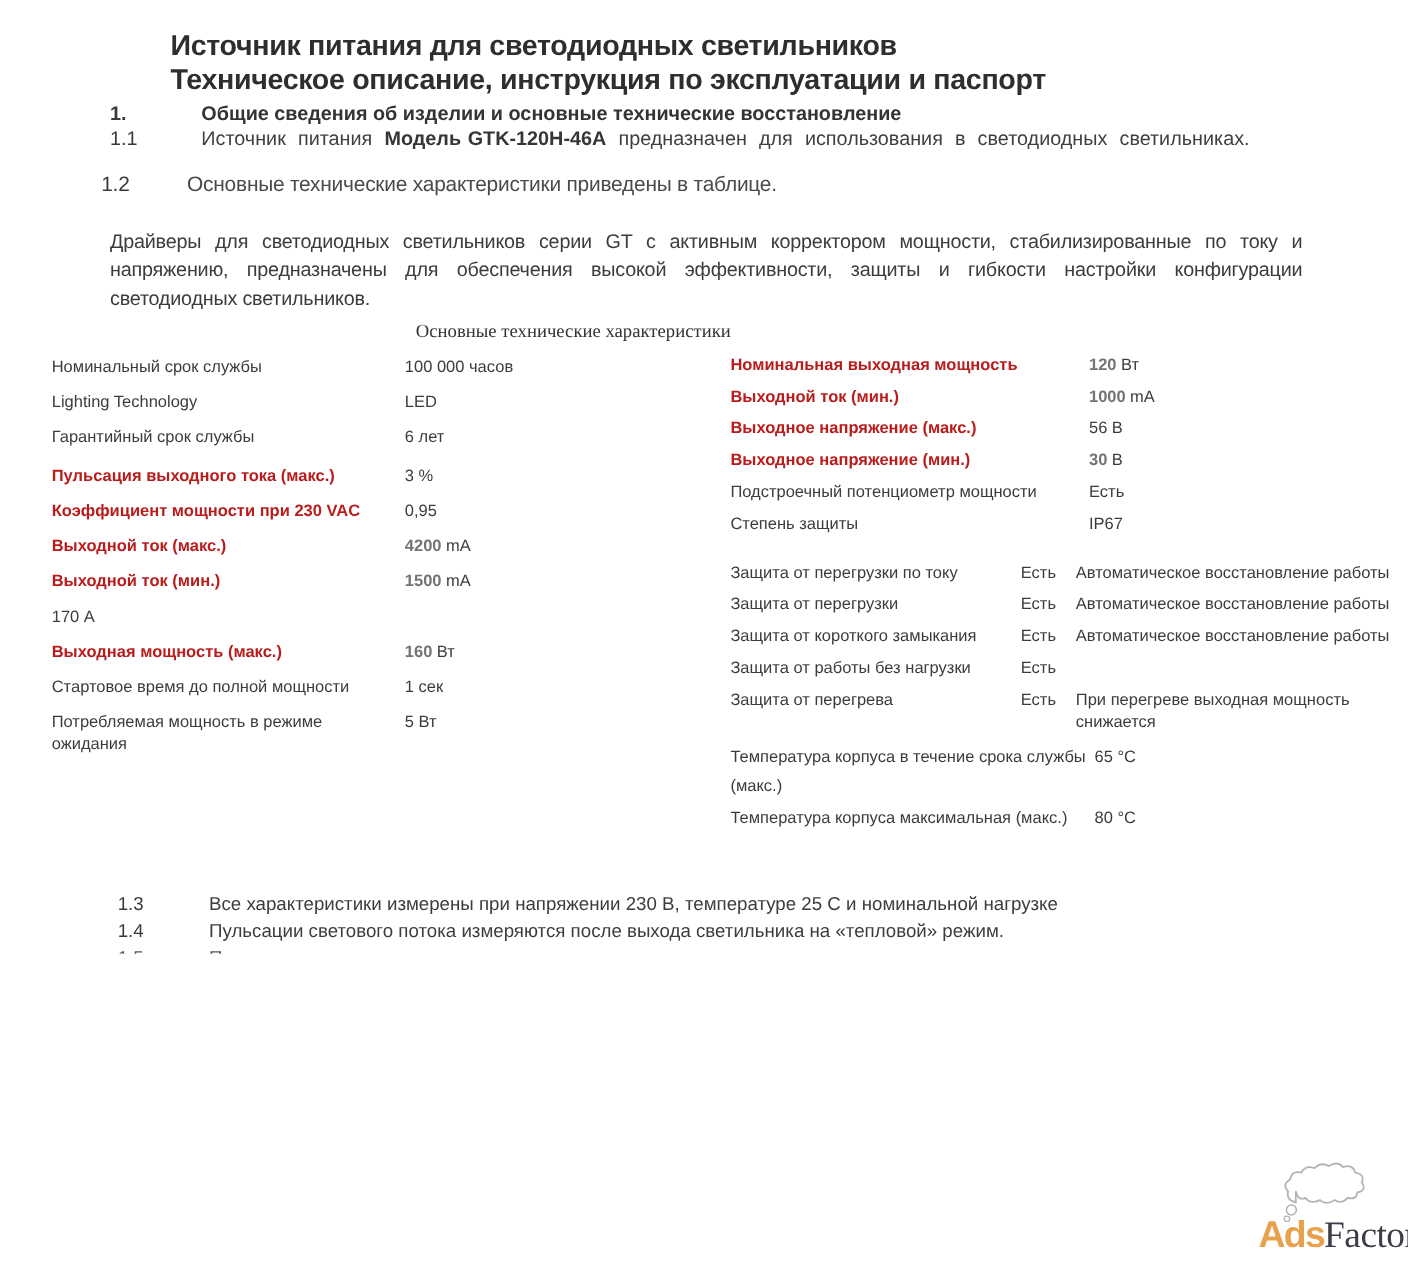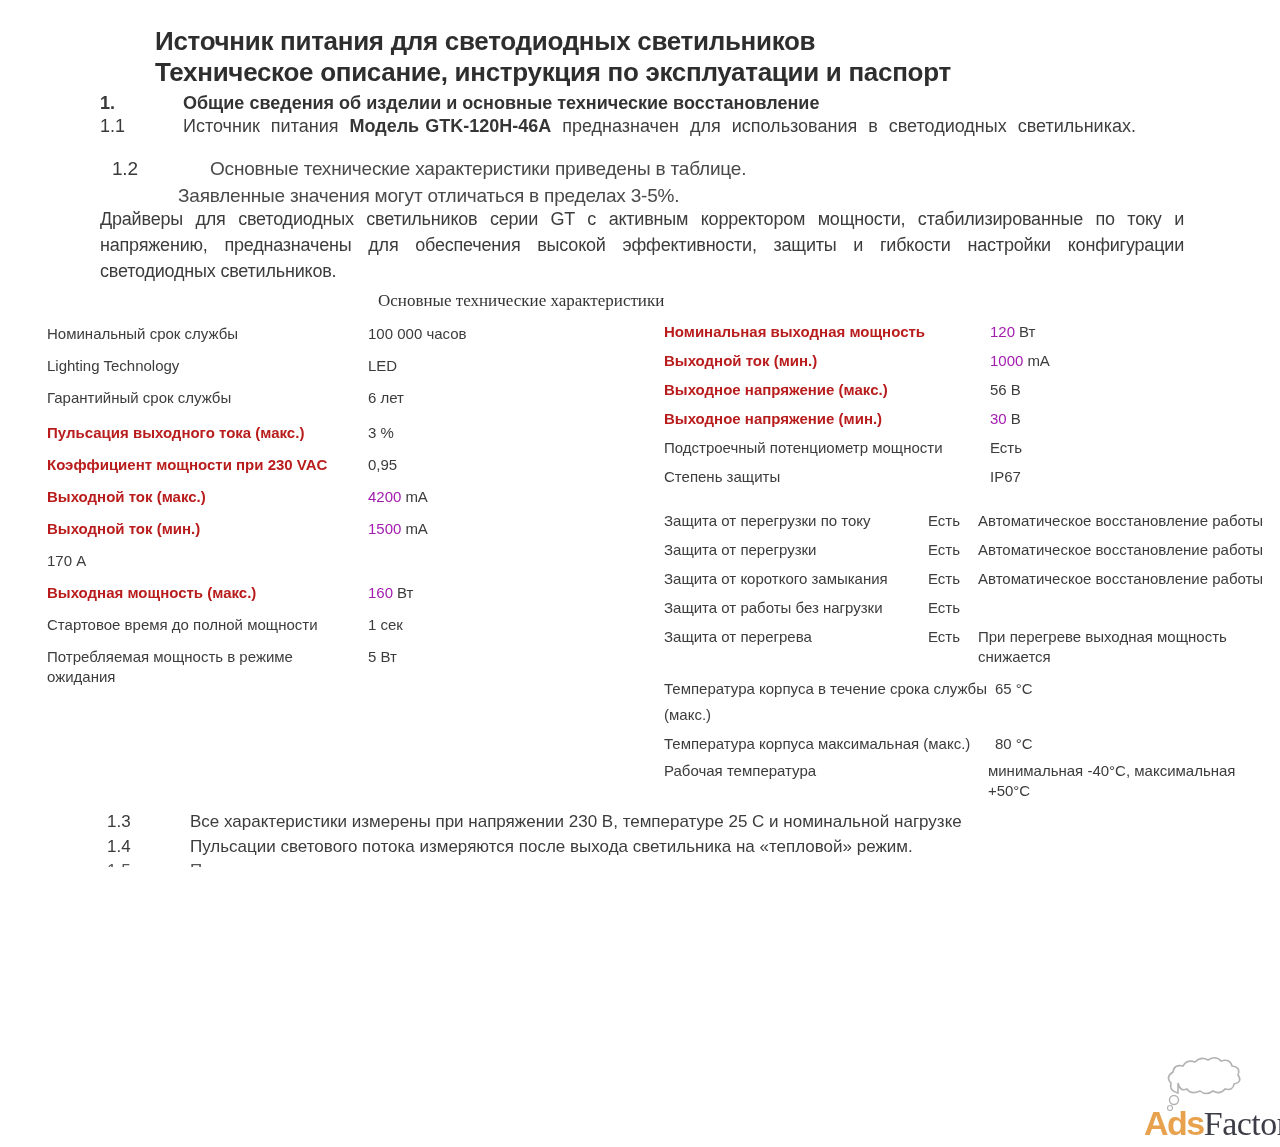--- a/index.html
+++ b/index.html
@@ -34,21 +34,21 @@
   .clause .txt { flex: 1 1 auto; }
 
   .clause-1 { left: 100px; top: 93px; width: 1080px; font-size: 18px; font-weight: bold; color: #333; }
   .clause-1 .num { width: 83px; }
 
   .clause-1-1 { left: 100px; top: 116px; width: 1128px; font-size: 18px; color: #3f3f3f; }
   .clause-1-1 .num { width: 83px; }
   .clause-1-1 .txt { word-spacing: 6px; }
   .clause-1-1 .model { font-weight: bold; color: #363636; word-spacing: 1px; }
 
-  .clause-1-2 { left: 112px; top: 158px; width: 1000px; font-size: 19px; color: #4a4a4a; letter-spacing: -0.2px; gap: 20px; }
+  .clause-1-2 { left: 92px; top: 158px; width: 1000px; font-size: 19px; color: #4a4a4a; letter-spacing: -0.2px; }
   .clause-1-2 .num { width: 78px; }
 
   .sub-note { position: absolute; left: 178px; top: 185px; font-size: 19px; color: #4a4a4a; letter-spacing: -0.2px; }
 
   .intro-par {
     position: absolute;
     left: 100px; top: 206px;
     width: 1084px;
     font-size: 18px;
     line-height: 26px;
@@ -70,21 +70,21 @@
   .tcol-left  { left: 47px;  top: 324px; width: 600px; }
   .tcol-right { left: 664px; top: 322px; width: 616px; }
 
   .lrow, .rrow, .prow { display: flex; line-height: 20px; }
   .lrow { margin-bottom: 12px; }
   .lrow:nth-of-type(4) { margin-top: 15px; }
   .lrow .lab { width: 321px; padding-right: 6px; }
   .rrow { margin-bottom: 9px; }
   .rrow .lab { width: 326px; padding-right: 6px; }
   .lab.bold { font-weight: bold; color: #b91c1c; }
-  .val.bold { font-weight: normal; color: #a21caf; }
+  .val.bold { font-weight: bold; color: #737373; }
   .unit { margin-left: 4px; }
 
   .protections { margin-top: 24px; }
   .prow { margin-bottom: 9px; justify-content: space-between; }
   .prow .lab { width: 264px; padding-right: 6px; }
   .prow .status { width: 50px; }
   .prow .note { flex: 1; }
 
   .temp-block { margin-top: 12px; }
   .temp-row { display: flex; line-height: 20px; }
@@ -154,21 +154,20 @@
 
   <div class="clause clause-1-1">
     <span class="num">1.1</span>
     <span class="txt"><span>Источник питания </span><span class="model">Модель GTK-120H-46A</span><span> предназначен для использования в светодиодных светильниках.</span></span>
   </div>
 
   <div class="clause clause-1-2">
     <span class="num">1.2</span>
     <span class="txt">Основные технические характеристики приведены в таблице.</span>
   </div>
-  <div class="sub-note">Заявленные значения могут отличаться в пределах 3-5%.</div>
 
   <div class="intro-par">Драйверы для светодиодных светильников серии GT с активным корректором мощности, стабилизированные по току и напряжению, предназначены для обеспечения высокой эффективности, защиты и гибкости настройки конфигурации светодиодных светильников.</div>
 
   <div class="table-heading">Основные технические характеристики</div>
 
   <div class="tcol tcol-left">
 
       <div class="lrow">
         <span class="lab">Номинальный срок службы</span>
         <span class="valwrap"><span class="val">100 000 часов</span><span class="unit"></span></span>
@@ -296,24 +295,20 @@
       <div class="temp-row">
         <span class="lab">Температура корпуса в течение срока службы</span>
         <span class="valwrap">65 °C</span>
       </div>
       <div class="temp-row temp-row-2">
         <span class="lab">(макс.)</span>
       </div>
       <div class="temp-row temp-row-3">
         <span class="lab">Температура корпуса максимальная (макс.)</span>
         <span class="valwrap">80 °C</span>
-      </div>
-      <div class="temp-row temp-row-4">
-        <span class="lab">Рабочая температура</span>
-        <span class="note">минимальная -40°C, максимальная +50°C</span>
       </div>
     </div>
 
   </div>
 
   <div class="clause clause-1-3">
     <span class="num">1.3</span>
     <span class="txt">Все характеристики измерены при напряжении 230 В, температуре 25 С и номинальной нагрузке</span>
   </div>
 

